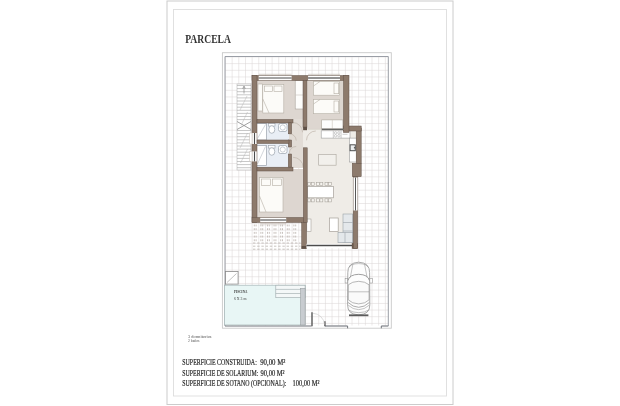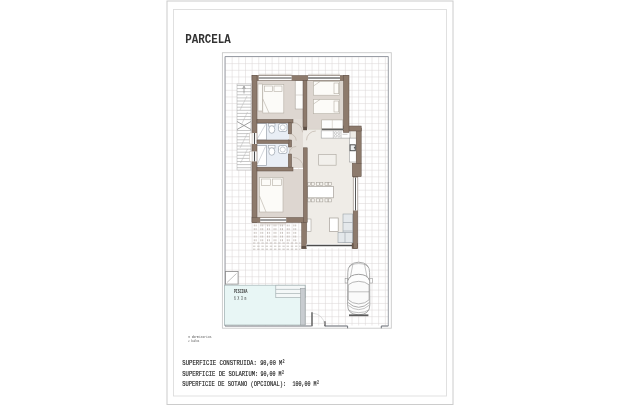--- a/index.html
+++ b/index.html
@@ -1,16 +1,16 @@
 <!DOCTYPE html>
 <html><head>
 <meta charset="utf-8">
 <style>
   html,body{margin:0;padding:0;background:#ffffff;width:620px;height:406px;overflow:hidden;}
-  .stage{position:relative;width:584px;height:406px;font-family:Liberation Mono, monospace;text-align:right;}
+  .stage{position:relative;width:584px;height:406px;font-family:Liberation Serif, serif;text-align:right;}
   svg{position:absolute;left:0;top:0;}
 </style>
 </head>
 <body>
 <div class="stage">
 <svg width="620" height="406" viewBox="0 0 620 406">
   <defs>
     <pattern id="grid" width="6.66" height="6.66" patternUnits="userSpaceOnUse" x="225" y="56.5">
       <path d="M 6.66 0 L 0 0 0 6.66" fill="none" stroke="#d9d4d4" stroke-width="1"></path>
     </pattern>

